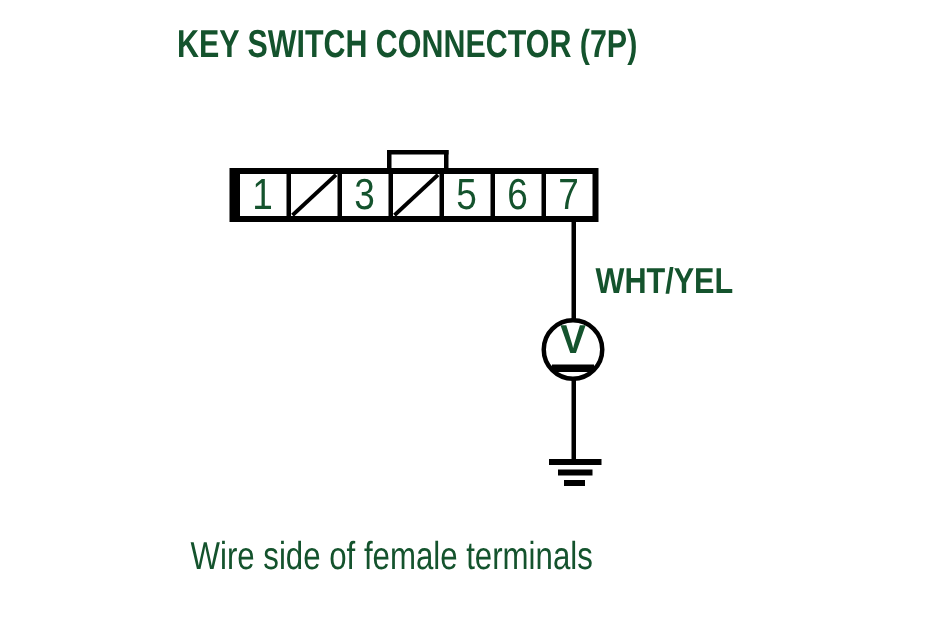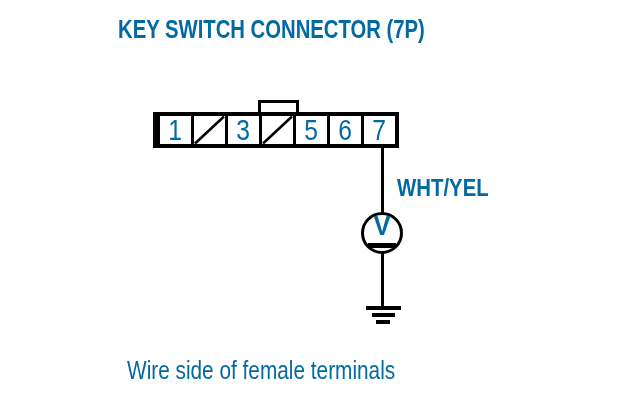--- a/index.html
+++ b/index.html
@@ -7,21 +7,21 @@
     padding: 0;
     background: #ffffff;
   }
   .page {
     position: relative;
     width: 624px;
     height: 418px;
     background: #ffffff;
     overflow: hidden;
     font-family: "Liberation Sans", sans-serif;
-    color: #0369a1;
+    color: #14532d;
   }
   .title {
     position: absolute;
     left: 118px;
     top: 14px;
     font-size: 26px;
     font-weight: bold;
     letter-spacing: 0px;
     white-space: nowrap;
     transform: scaleX(0.78);

